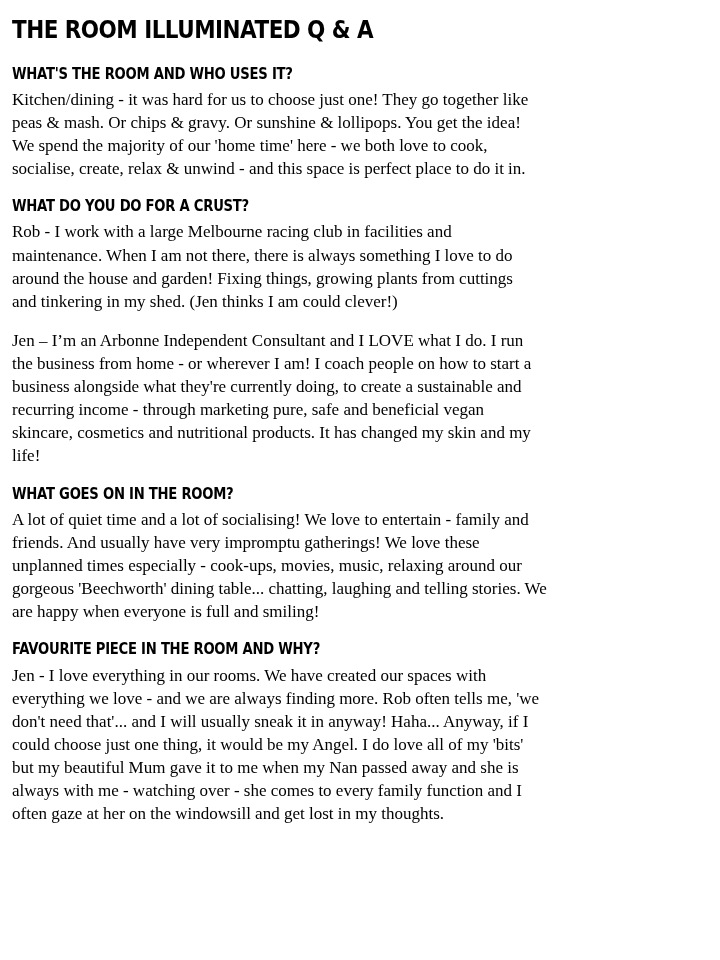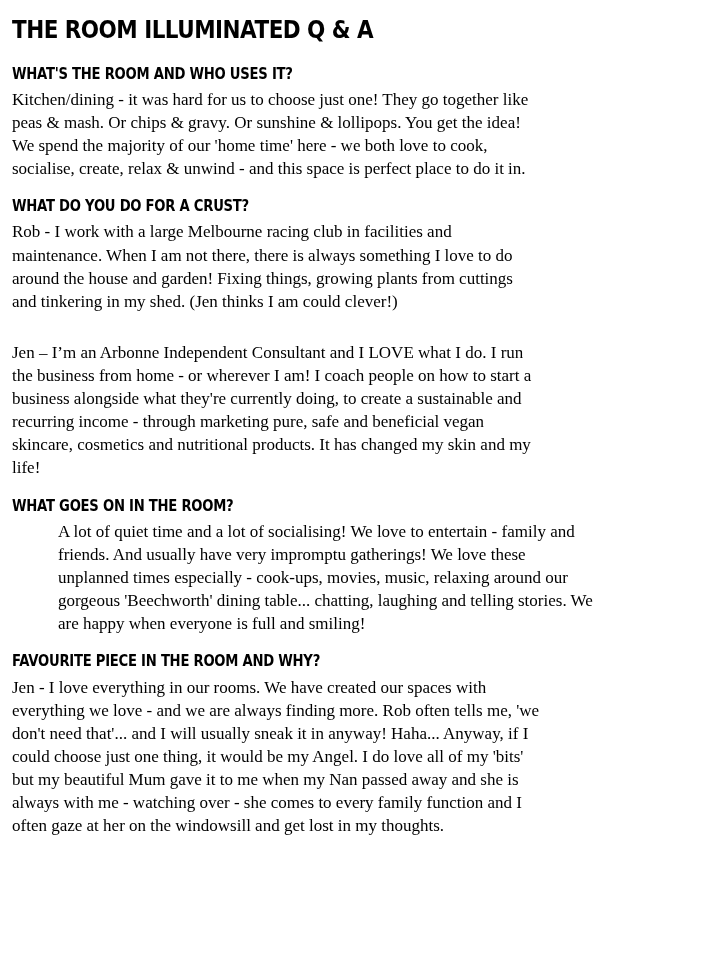--- a/index.html
+++ b/index.html
@@ -46,25 +46,25 @@
   }
   .qa-answer {
     font-family: "Liberation Serif", serif;
     font-size: 17px;
     line-height: 1.36;
     margin: 0;
     max-width: 530px;
     text-align: left;
   }
   .qa-answer + .qa-answer {
-    margin-top: 28px;
+    margin-top: 16px;
   }
   .block-1 .qa-answer { max-width: 520px; }
   .block-2 .qa-answer { max-width: 525px; }
-  .block-3 .qa-answer { max-width: 535px; margin-left: 46px; }
+  .block-3 .qa-answer { max-width: 535px; }
   .block-4 .qa-answer { max-width: 535px; }
 </style>
 </head>
 <body>
 
 <div class="page">
 
   <h1 class="doc-title">THE ROOM ILLUMINATED Q &amp; A</h1>
 
   <section class="qa-block block-1">

